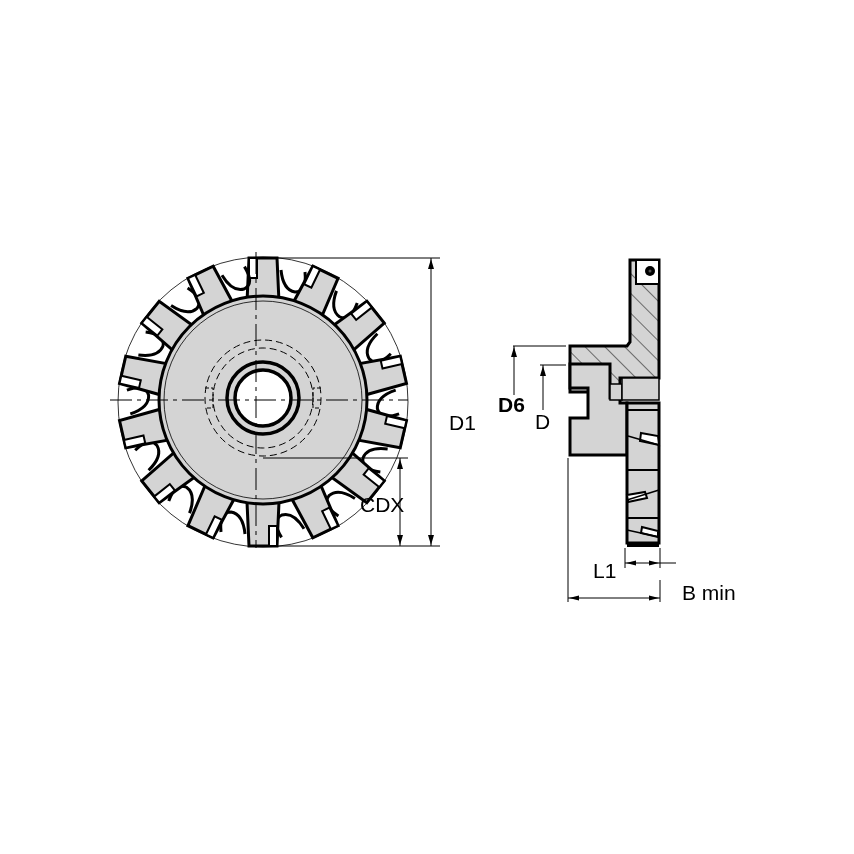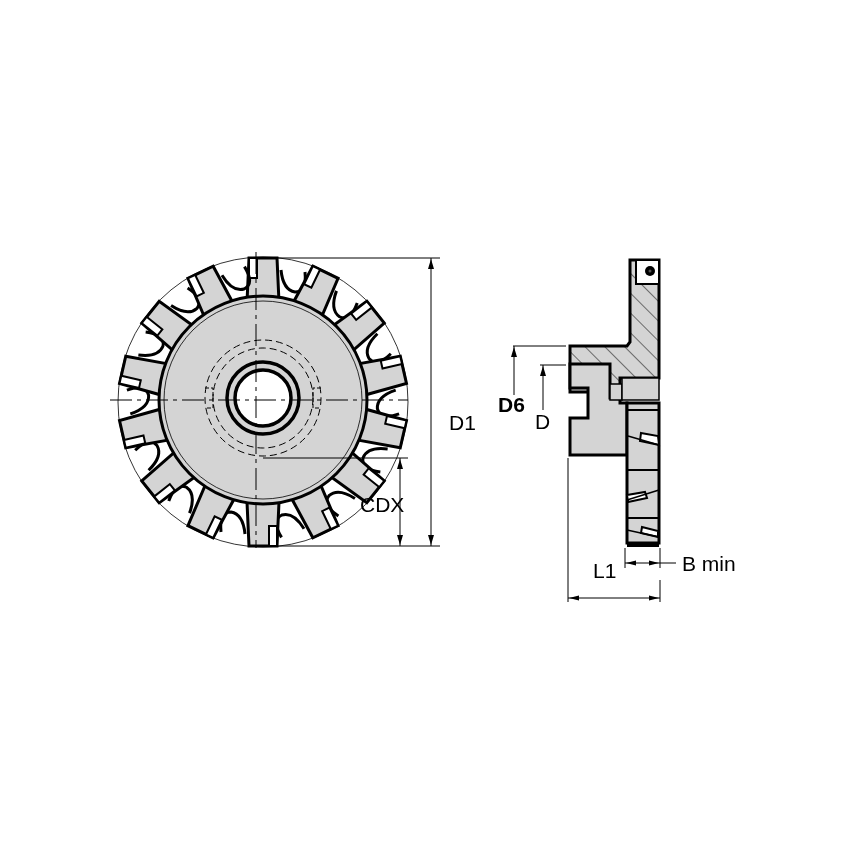--- a/index.html
+++ b/index.html
@@ -127,13 +127,13 @@
       <path d="M659,563 l-10,-2.5 v5 z" fill="#000"></path>
     </g>
   </g>
 </svg>
 
 <span class="lbl" style="left:438px; top:412px;margin-left:11px;">D1</span>
 <span class="lbl" style="left:360px; top:494px;">CDX</span>
 <span class="lbl" style="left:498px; top:394px;font-weight:bold;">D6</span>
 <span class="lbl" style="left:535px; top:411px;">D</span>
 <span class="lbl" style="left:593px; top:560px;">L1</span>
-<span class="lbl" style="left:682px; top:553px;">B min</span>
+<span class="lbl" style="left:682px; top:582px;">B min</span>
 
 </body></html>

